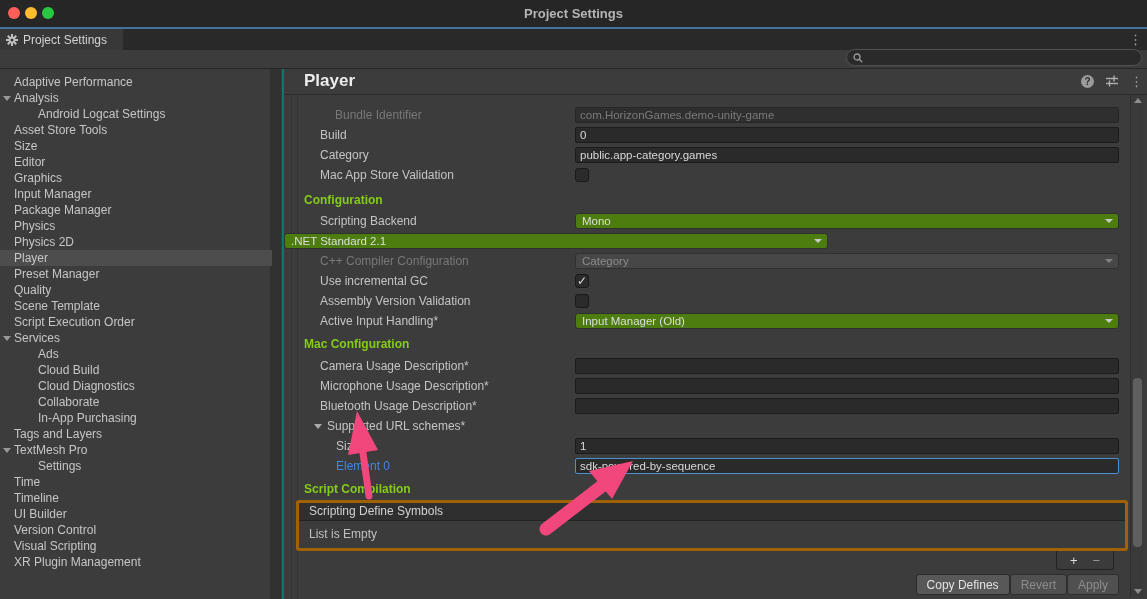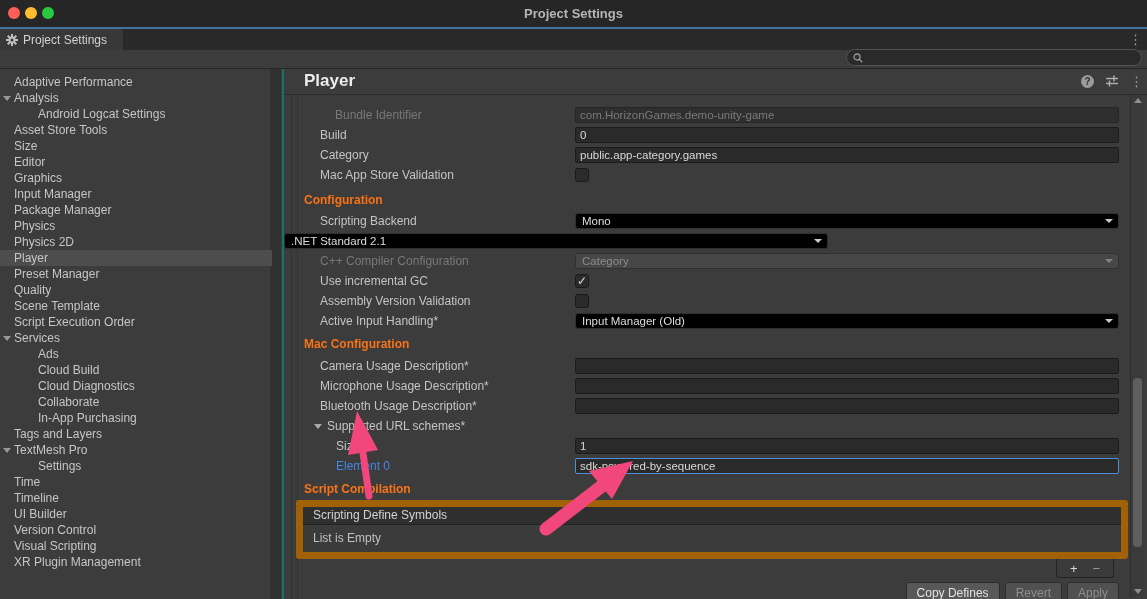--- a/index.html
+++ b/index.html
@@ -62,48 +62,48 @@
   .lbl.deep{padding-left:51px;}
   .lbl.sub{padding-left:52px;}
   .lbl.dim{color:#787878;}
   .lbl.blue{color:#4286e0;}
   .ctl{width:544px;height:25px;display:flex;align-items:center;position:relative;}
   .tfield{width:100%;height:16px;box-sizing:border-box;background:#2a2a2a;border:1px solid #1b1b1b;
           border-radius:2px;color:#d8d8d8;font-size:11.5px;font-family:"Liberation Sans",sans-serif;
           padding:0 4px;outline:none;}
   .tfield.dim{background:#2f2f2f;color:#7a7a7a;border-color:#262626;}
   .tfield.focus{border:1px solid #4a90d9;}
-  .dropdown{width:100%;height:16px;box-sizing:border-box;background:#000000;border:1px solid #303030;
+  .dropdown{width:100%;height:16px;box-sizing:border-box;background:#4d7c0f;border:1px solid #303030;
             border-radius:3px;display:flex;align-items:center;padding:0 6px;font-size:11.5px;
             color:#dedede;position:relative;white-space:nowrap;}
   .dd-arrow{position:absolute;right:5px;top:5px;width:0;height:0;
             border-left:4px solid transparent;border-right:4px solid transparent;border-top:4px solid #c9c9c9;}
   .dropdown.dim{background:#474747;color:#8b8b8b;}
   .dropdown.dim .dd-arrow{border-top-color:#828282;}
   .checkbox{width:14px;height:14px;box-sizing:border-box;background:#2b2b2b;border:1px solid #191919;
             border-radius:3px;position:relative;}
   .checkbox.checked::after{content:"\2713";position:absolute;left:1px;top:-1px;color:#dadada;font-size:12px;}
-  .section{height:18px;padding-left:20px;font-weight:bold;font-size:12px;color:#f97316;
+  .section{height:18px;padding-left:20px;font-weight:bold;font-size:12px;color:#84cc16;
            display:flex;align-items:center;}
   .fold-tri{display:inline-block;width:0;height:0;border-left:4px solid transparent;
             border-right:4px solid transparent;border-top:5px solid #ababab;margin-right:5px;}
   .lbl.fold{padding-left:30px;display:flex;align-items:center;}
 
-  .listbox{margin:2px 0 0 12px;width:832px;box-sizing:border-box;border:7px solid #a16207;border-radius:3px;}
+  .listbox{margin:2px 0 0 12px;width:832px;box-sizing:border-box;border:3px solid #a16207;border-radius:3px;}
   .list-head{height:17px;line-height:17px;background:#2f2f2f;border-bottom:1px solid #232323;
              padding-left:10px;font-size:12px;color:#d2d2d2;border-radius:3px 3px 0 0;}
   .list-body{height:27px;line-height:27px;background:#3b3b3b;padding-left:10px;font-size:12px;
              color:#c0c0c0;border-radius:0 0 3px 3px;}
   .footer-row{position:relative;height:19px;}
   .pm-box{position:absolute;left:772px;top:0;width:58px;height:19px;box-sizing:border-box;
           background:#3b3b3b;border:1px solid #232323;border-top:none;border-radius:0 0 3px 3px;
           display:flex;align-items:center;justify-content:center;gap:15px;}
   .pm{font-size:13px;line-height:1;color:#dcdcdc;}
   .pm.minus{color:#9a9a9a;}
-  .btn-row{margin-top:4px;height:21px;display:flex;justify-content:flex-end;gap:5px;padding-right:9px;}
+  .btn-row{margin-top:4px;height:21px;display:flex;justify-content:flex-end;padding-right:9px;}
   .btn{height:21px;box-sizing:border-box;border-radius:3px;background:#585858;border:1px solid #2a2a2a;
        color:#e2e2e2;font-size:12px;padding:0 10px;display:flex;align-items:center;white-space:nowrap;}
   .btn.disabled{background:#505050;color:#8d8d8d;border-color:#2e2e2e;}
   .args-bar{margin:6px 0 0 12px;width:832px;height:18px;line-height:18px;box-sizing:border-box;
             background:#2f2f2f;border:1px solid #232323;border-radius:3px 3px 0 0;
             padding-left:10px;font-size:12px;color:#cfcfcf;}
 
   
   .vscroll{position:absolute;right:4px;top:95px;bottom:2px;width:13px;background:#3a3a3a;
            border-left:1px solid #2d2d2d;box-sizing:border-box;}

